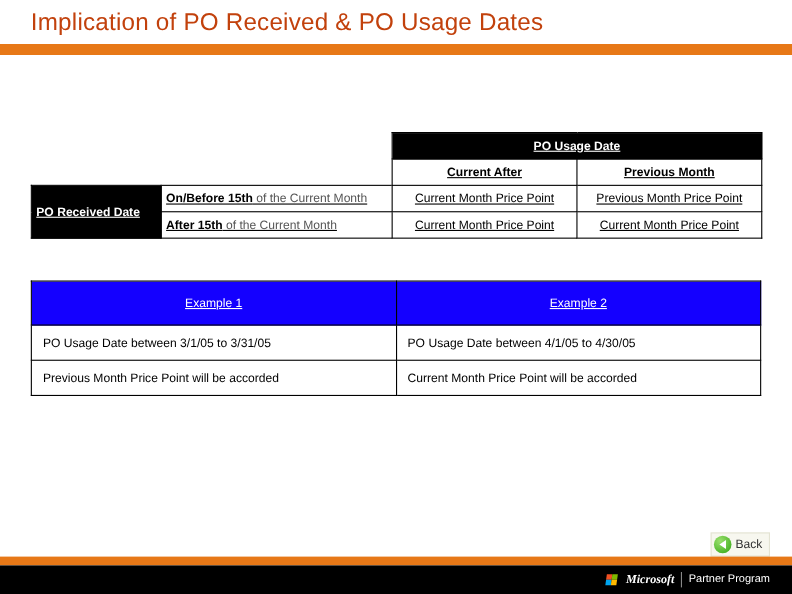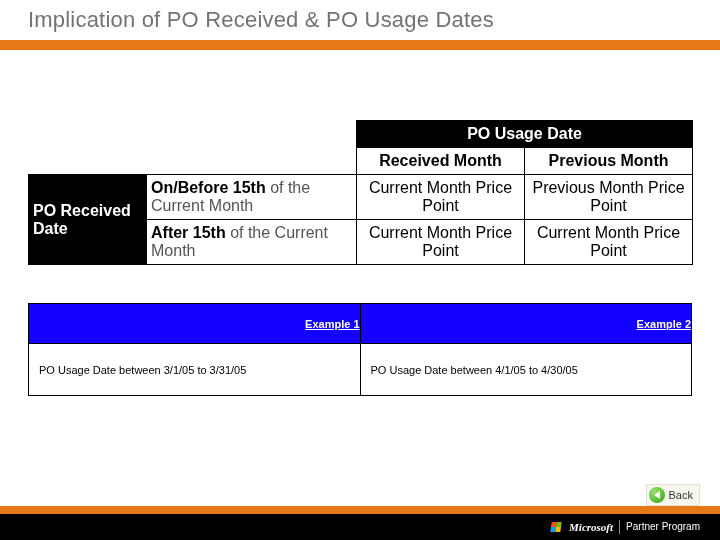--- a/index.html
+++ b/index.html
@@ -14,41 +14,42 @@
   .title-band {
     width: 100%;
     height: 50px;
     background: #fff;
     border-bottom: 10px solid #e77817;
     display: flex;
     align-items: center;
     padding-left: 28px;
   }
   .title-band h1 {
-    color: #737373;
+    color: #c2410c;
     font-size: 22px;
     font-weight: 400;
     letter-spacing: 0.2px;
   }
   .content {
     padding: 70px 28px 0 28px;
   }
   
   .rules-table {
     width: 100%;
     border-collapse: collapse;
     table-layout: fixed;
   }
   .rules-table td, .rules-table th {
     border: 1px solid #000;
-    font-size: 16px;
+    font-size: 11px;
     padding: 4px 6px;
     text-align: center;
     vertical-align: middle;
     height: 24px;
+    text-decoration: underline;
   }
   .rules-table .noborder {
     border: none;
     background: #fff;
   }
   .rules-table th.dark {
     background: #000;
     color: #fff;
     font-weight: 700;
   }
@@ -70,32 +71,32 @@
     margin-top: 38px;
   }
   .examples-table {
     width: 100%;
     border-collapse: collapse;
     table-layout: fixed;
   }
   .examples-table th {
     background: #1400ff;
     color: #fff;
-    font-weight: 700;
-    font-size: 11px;
-    text-align: right;
+    font-weight: 400;
+    font-size: 11px;
+    text-align: center;
     text-decoration: underline;
     border: 1px solid #000;
     height: 40px;
   }
   .examples-table td {
     border: 1px solid #000;
     font-size: 11px;
     padding: 0 10px;
-    height: 52px;
+    height: 32px;
     text-align: left;
     vertical-align: middle;
   }
 
   
   .back-btn {
     position: absolute;
     right: 20px;
     top: 460px;
     display: flex;
@@ -196,21 +197,21 @@
     </colgroup>
     <tbody>
         <tr>
       <td class="noborder"></td>
       <td class="noborder"></td>
       <th class="dark" colspan="2">PO Usage Date</th>
     </tr>
     <tr>
       <td class="noborder"></td>
       <td class="noborder"></td>
-      <th>Received Month</th>
+      <th>Current After</th>
       <th>Previous Month</th>
     </tr>
     <tr>
       <th class="dark" rowspan="2" style="text-align:left;padding-left:4px">PO Received Date</th>
       <td class="rowhead"><span>On/Before 15th</span><span class="light"> of the Current Month</span></td>
       <td>Current Month Price Point</td>
       <td>Previous Month Price Point</td>
     </tr>
     <tr>
       <td class="rowhead"><span>After 15th</span><span class="light"> of the Current Month</span></td>
@@ -224,20 +225,24 @@
     <table class="examples-table">
       <tbody>
           <tr>
         <th>Example 1</th>
         <th>Example 2</th>
       </tr>
       <tr>
         <td>PO Usage Date between 3/1/05 to 3/31/05</td>
         <td>PO Usage Date between 4/1/05 to 4/30/05</td>
       </tr>
+      <tr>
+        <td>Previous Month Price Point will be accorded</td>
+        <td>Current Month Price Point will be accorded</td>
+      </tr>
     </tbody>
       </table>
   </div>
 </div>
 
 <div class="back-btn">
   <span class="circle">
       <span class="arrow"></span>
     </span>
   <span>Back</span>

